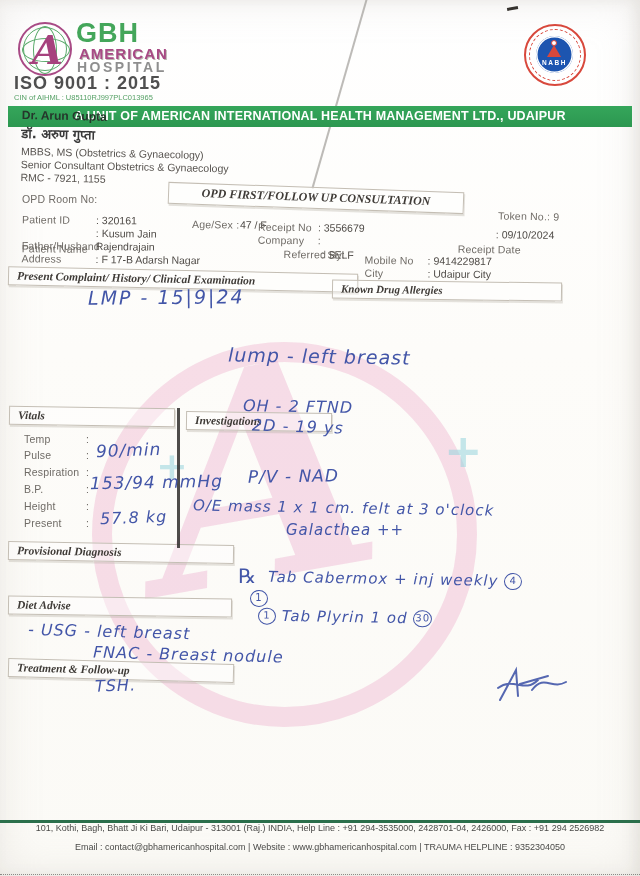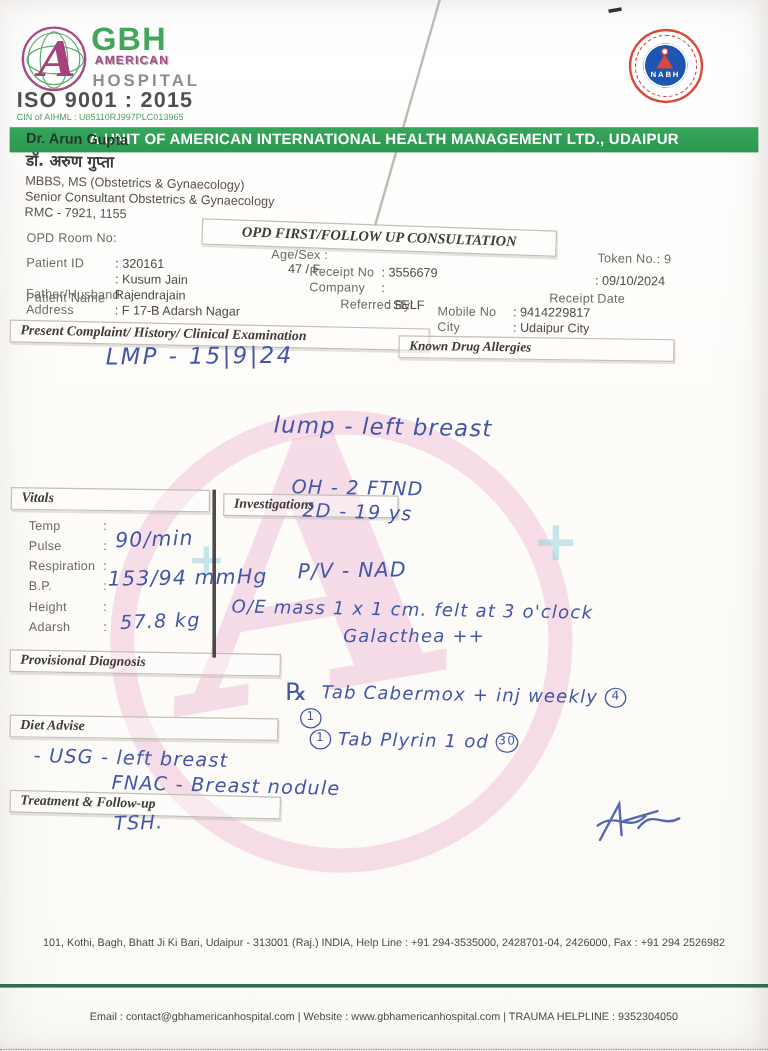--- a/index.html
+++ b/index.html
@@ -71,21 +71,21 @@
   <div class="penmark"></div>
   <div class="edge-bottom"></div>
 
   <div class="emblem">
     <div class="globe"></div>
     <div class="meridian"></div>
     <div class="parallel"></div>
     <div class="letterA">A</div>
   </div>
   <div class="abs" style="left:76px;top:18px;font-size:27px;font-weight:800;color:#44a65a;letter-spacing:1px;font-family:'Liberation Sans',sans-serif;">GBH</div>
-  <div class="abs" style="left:79px;top:45px;font-size:10px;font-weight:bold;color:#a84a85;letter-spacing:1px;text-shadow:1px 1px 0 #b9b4ae;">AMERICAN</div>
+  <div class="abs" style="left:79px;top:45px;font-size:15px;font-weight:bold;color:#a84a85;letter-spacing:1px;text-shadow:1px 1px 0 #b9b4ae;">AMERICAN</div>
   <div class="abs" style="left:77px;top:59px;font-size:14px;font-weight:bold;color:#8e8e8e;letter-spacing:2.5px;">HOSPITAL</div>
   <div class="abs" style="left:14px;top:73px;font-size:18px;font-weight:bold;color:#4f4f4f;letter-spacing:1px;">ISO 9001 : 2015</div>
   <div class="abs" style="left:14px;top:93px;font-size:7.5px;color:#55a065;">CIN of AIHML : U85110RJ997PLC013965</div>
 
   <div class="nabh">
     <div class="ring2"></div>
     <div class="blue">
       <div class="head"></div>
       <div class="tri"></div>
       <div class="txt">NABH</div>
@@ -109,21 +109,21 @@
   <div class="abs" style="left:0;top:0;transform:rotate(0.6deg);transform-origin:0 220px;">
     <div class="abs plabel" style="left:22px;top:213px;">Patient ID</div>
     <div class="abs pval" style="left:96px;top:213px;">: 320161</div>
     <div class="abs plabel" style="left:22px;top:242px;">Patient Name</div>
     <div class="abs pval" style="left:96px;top:226px;">: Kusum Jain</div>
     <div class="abs plabel" style="left:22px;top:239px;">Father/Husband</div>
     <div class="abs pval" style="left:96px;top:239px;">Rajendrajain</div>
     <div class="abs plabel" style="left:22px;top:252px;">Address</div>
     <div class="abs pval" style="left:96px;top:252px;">: F 17-B Adarsh Nagar</div>
 
-    <div class="abs plabel" style="left:192px;top:204px;margin-left:34px;">Age/Sex :</div>
+    <div class="abs plabel" style="left:192px;top:216px;">Age/Sex :</div>
     <div class="abs pval" style="left:240px;top:216px;">47  / F</div>
 
     <div class="abs plabel" style="left:258px;top:218px;">Receipt No</div>
     <div class="abs pval" style="left:318px;top:218px;">: 3556679</div>
     <div class="abs plabel" style="left:258px;top:231px;">Company</div>
     <div class="abs pval" style="left:318px;top:231px;">:</div>
     <div class="abs plabel" style="left:258px;top:245px;padding-left:26px;">Referred By:</div>
     <div class="abs pval" style="left:322px;top:245px;">: SELF</div>
 
     <div class="abs plabel" style="left:435px;top:238px;padding-left:23px;">Receipt Date</div>
@@ -147,21 +147,21 @@
   <div class="abs plabel" style="left:24px;top:433px;">Temp</div>
   <div class="abs plabel" style="left:86px;top:433px;">:</div>
   <div class="abs plabel" style="left:24px;top:449px;">Pulse</div>
   <div class="abs plabel" style="left:86px;top:449px;">:</div>
   <div class="abs plabel" style="left:24px;top:466px;">Respiration</div>
   <div class="abs plabel" style="left:86px;top:466px;">:</div>
   <div class="abs plabel" style="left:24px;top:483px;">B.P.</div>
   <div class="abs plabel" style="left:86px;top:483px;">:</div>
   <div class="abs plabel" style="left:24px;top:500px;">Height</div>
   <div class="abs plabel" style="left:86px;top:500px;">:</div>
-  <div class="abs plabel" style="left:24px;top:517px;">Adarsh</div>
+  <div class="abs plabel" style="left:24px;top:517px;">Present</div>
   <div class="abs plabel" style="left:86px;top:517px;">:</div>
 
   <div class="hw" style="left:96px;top:440px;font-size:17px;transform:rotate(-2deg);">90/min</div>
   <div class="hw" style="left:90px;top:472px;font-size:17px;transform:rotate(-1deg);">153/94 mmHg</div>
   <div class="hw" style="left:100px;top:508px;font-size:16px;transform:rotate(-2deg);">57.8 kg</div>
 
   <div class="hw" style="left:88px;top:286px;font-size:19px;letter-spacing:2px;transform:rotate(-0.5deg);">LMP - 15|9|24</div>
   <div class="hw" style="left:228px;top:345px;font-size:19px;transform:rotate(1deg);">lump - left breast</div>
   <div class="hw" style="left:243px;top:397px;font-size:16px;transform:rotate(1deg);">OH - 2 FTND</div>
   <div class="hw" style="left:252px;top:417px;font-size:16px;transform:rotate(2deg);">2D - 19 ys</div>
@@ -185,16 +185,16 @@
 
   <div class="hw" style="left:28px;top:622px;font-size:16px;transform:rotate(1.5deg);">- USG - left breast</div>
   <div class="hw" style="left:93px;top:645px;font-size:16px;transform:rotate(1.5deg);">FNAC - Breast nodule</div>
   <div class="hw" style="left:95px;top:676px;font-size:16px;transform:rotate(-2deg);">TSH.</div>
 
   <svg class="abs" style="left:490px;top:664px;" width="84" height="44" viewBox="0 0 84 44">
     <path d="M10 36 L26 6 L28 32 M8 24 C24 12 34 30 48 16 M42 26 C54 10 62 26 76 18 M30 20 L58 12" fill="none" stroke="#4356a8" stroke-width="2" stroke-linecap="round" opacity="0.9"></path>
   </svg>
 
   <div class="abs" style="left:0;top:820px;width:640px;height:2.5px;background:#2b6f4b;"></div>
-  <div class="footline" style="top:780px;">101, Kothi, Bagh, Bhatt Ji Ki Bari, Udaipur - 313001 (Raj.) INDIA, Help Line : +91 294-3535000, 2428701-04, 2426000, Fax : +91 294 2526982</div>
+  <div class="footline" style="top:823px;">101, Kothi, Bagh, Bhatt Ji Ki Bari, Udaipur - 313001 (Raj.) INDIA, Help Line : +91 294-3535000, 2428701-04, 2426000, Fax : +91 294 2526982</div>
   <div class="footline" style="top:842px;">Email : contact@gbhamericanhospital.com | Website : www.gbhamericanhospital.com | TRAUMA HELPLINE : 9352304050</div>
 
 </div>
 
 </body></html>

